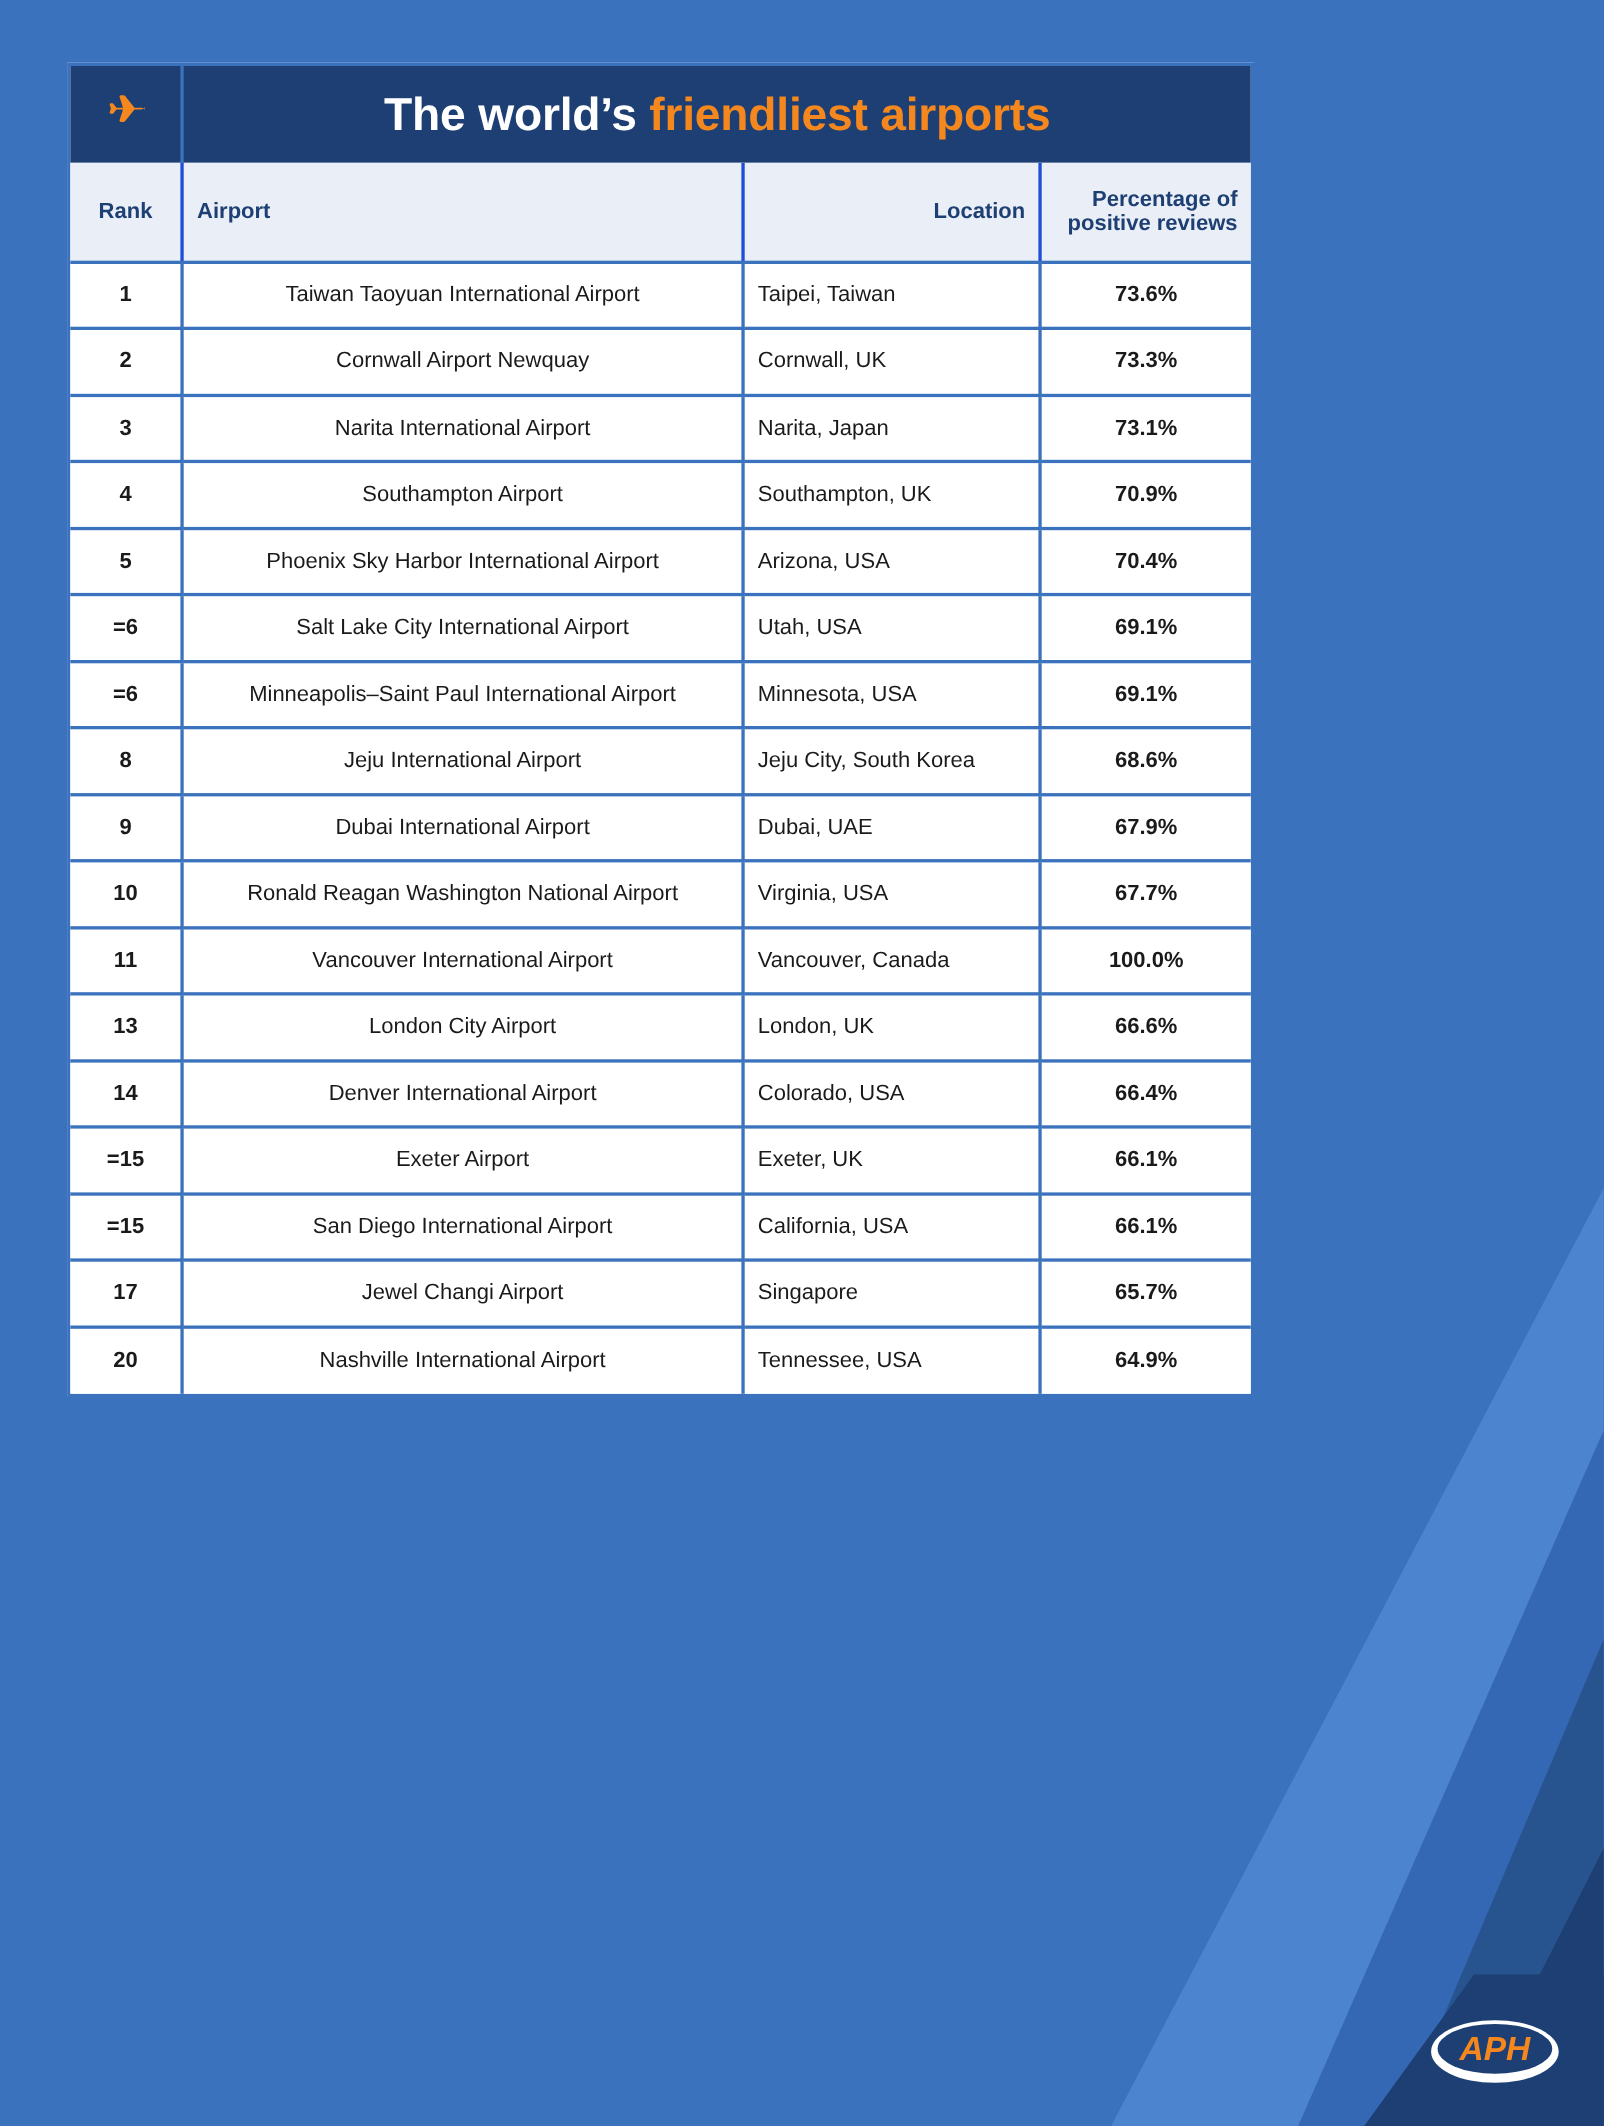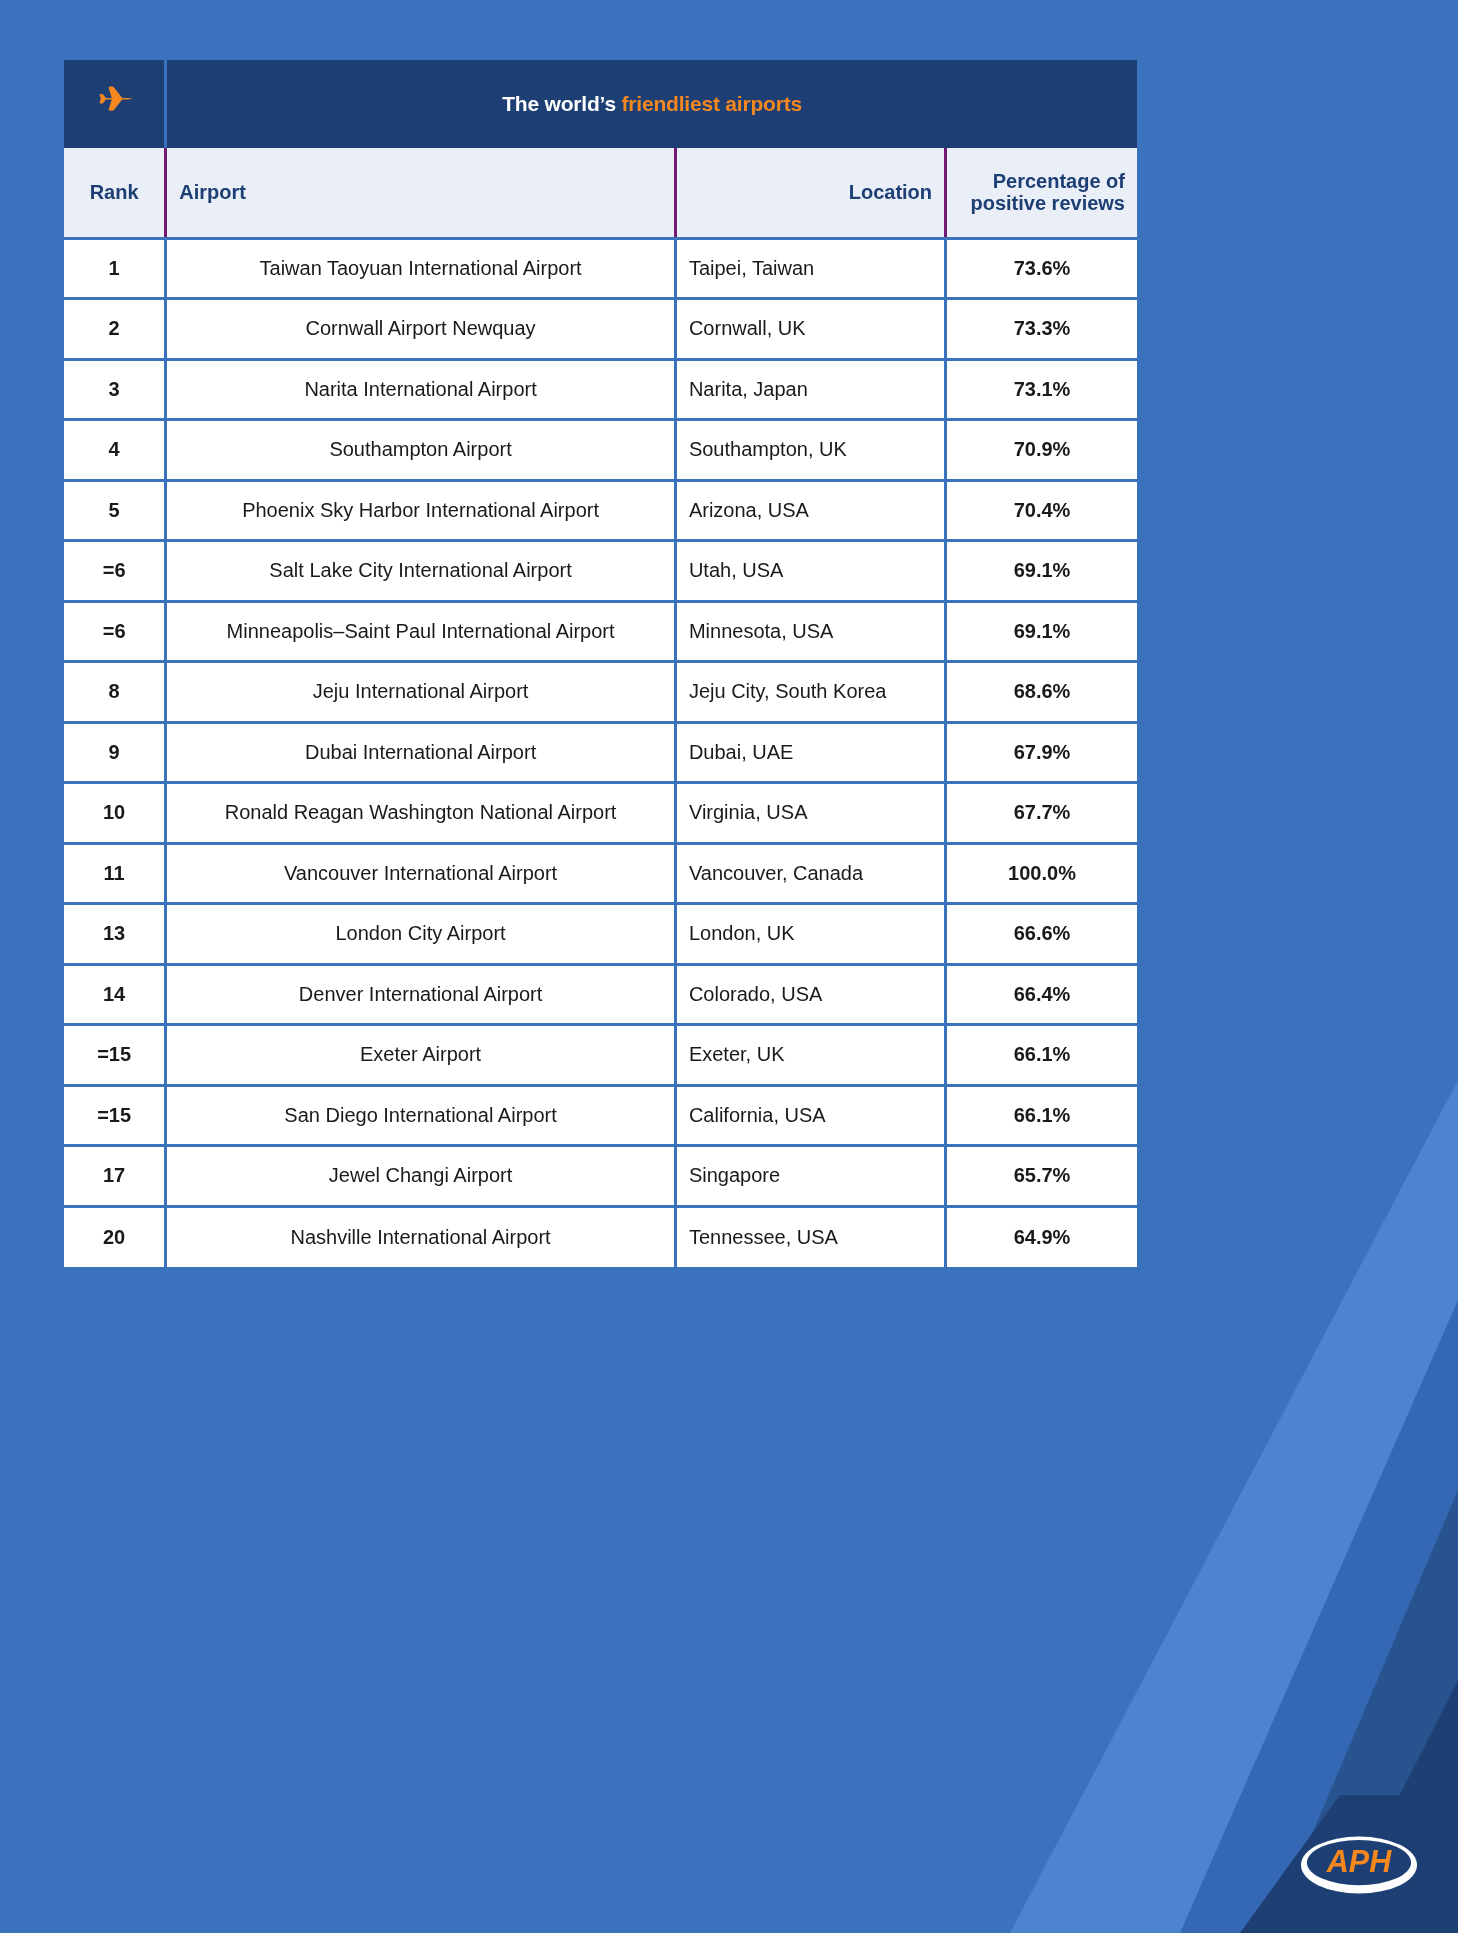--- a/index.html
+++ b/index.html
@@ -64,38 +64,38 @@
     text-align: center;
     vertical-align: middle;
     height: 88px;
   }
   .plane-icon {
     display: inline-block;
     line-height: 1;
     color: #f5871f;
   }
   .title-text {
-    font-size: 21px;
+    font-size: 42px;
     font-weight: 700;
     letter-spacing: -0.2px;
     color: #ffffff;
     white-space: nowrap;
   }
   .title-text .accent { color: #f5871f; }
 
   
   tr.head-row td {
     background: #e9eef7;
     color: #1d3f73;
     font-size: 20px;
     font-weight: 700;
     height: 90px;
     padding: 6px 12px;
     vertical-align: middle;
-    border-right: 3px solid #701a75;
+    border-right: 3px solid #1d4ed8;
     border-bottom: 3px solid #3b72bd;
     line-height: 1.12;
   }
   tr.head-row td:last-child { border-right: none; }
   td.h-rank { text-align: center; }
   td.h-airport { text-align: left; padding-left: 16px; }
   td.h-location { text-align: right; padding-left: 16px; }
   td.h-pct { text-align: right; padding-left: 8px; padding-right: 8px; }
 
   

